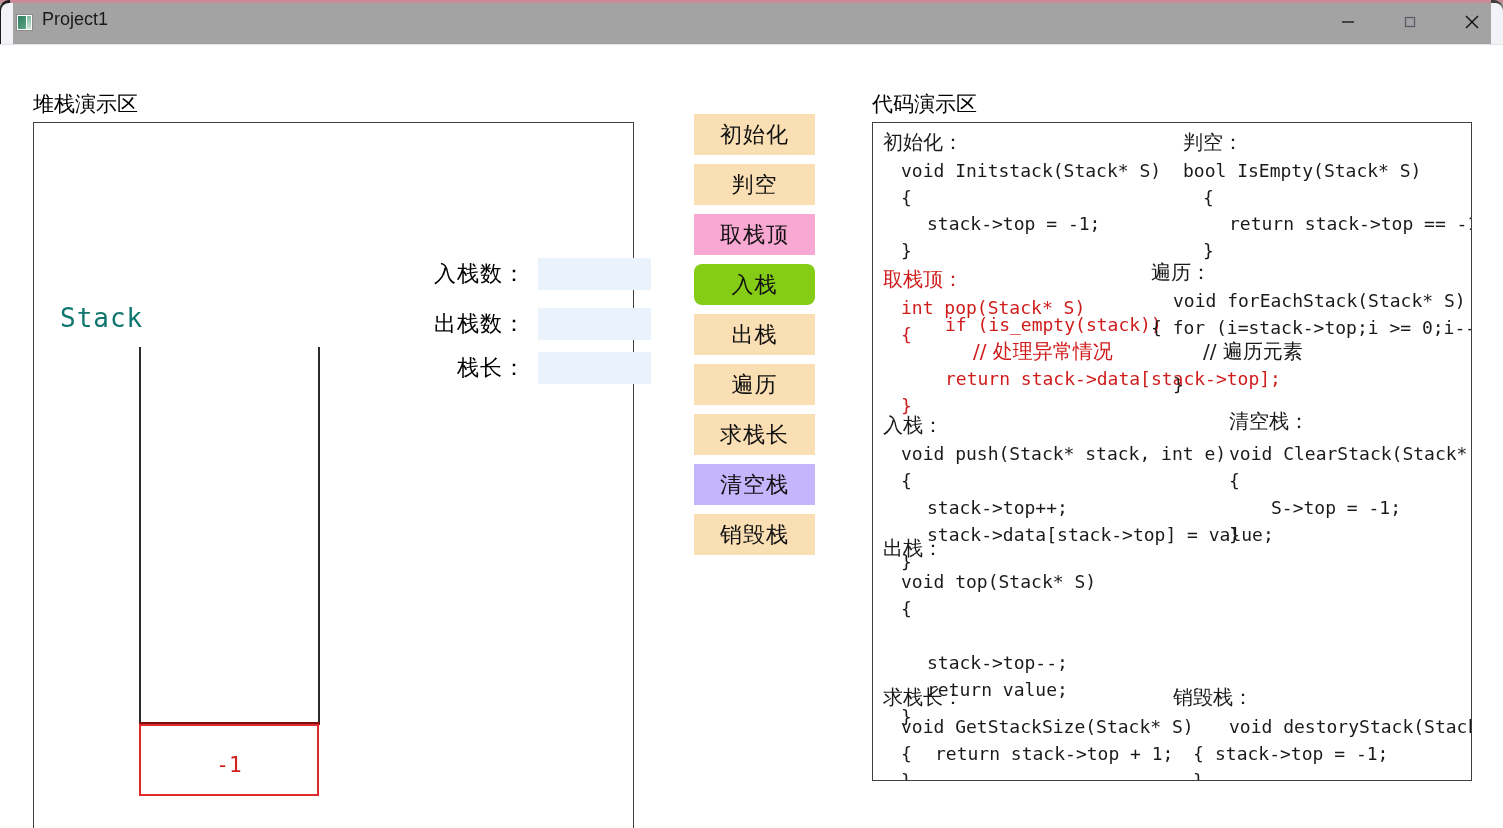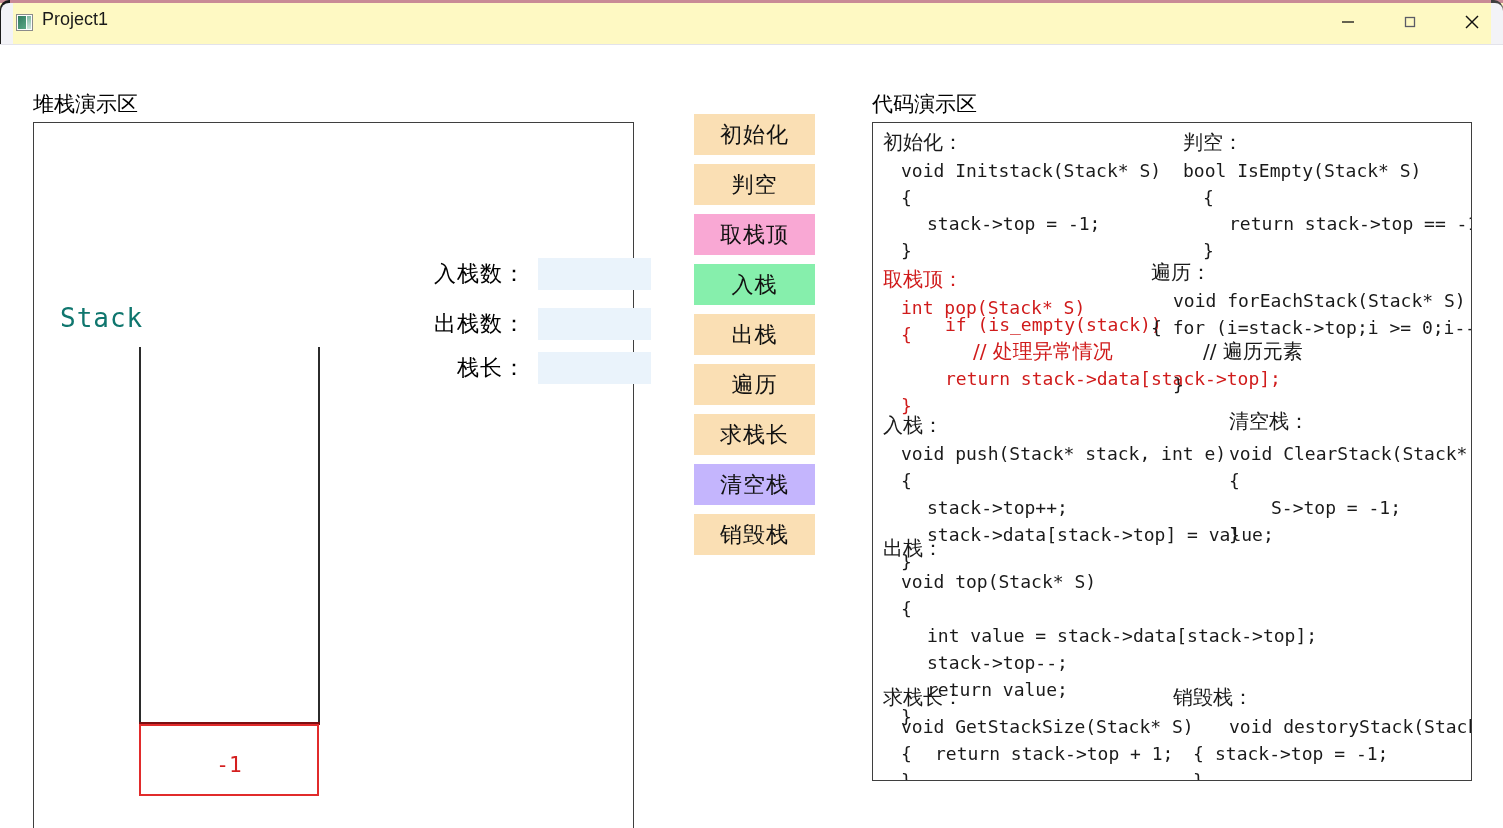--- a/index.html
+++ b/index.html
@@ -6,21 +6,21 @@
   body{
     width:1503px;height:828px;overflow:hidden;background:#ffffff;
     font-family:"Liberation Sans","DejaVu Sans",sans-serif;
     -webkit-font-smoothing:none;
   }
   .app{position:relative;width:1503px;height:828px;background:#ffffff;}
 
   
   .titlebar{
     position:absolute;left:0;top:0;width:1503px;height:44px;
-    background:#fef9c3;border-bottom:1px solid #e3e3ea;
+    background:#a3a3a3;border-bottom:1px solid #e3e3ea;
     display:flex;align-items:center;
   }
   .tb-topline{position:absolute;left:0;top:0;width:1503px;height:3px;background:#c98b96;}
   .tb-corner-l{position:absolute;left:0;top:0;width:10px;height:44px;background:#1b1b1b;
     border-top-left-radius:9px;}
   .tb-corner-l i{position:absolute;left:1px;top:3px;width:12px;height:41px;background:#f3f3f7;
     border-top-left-radius:8px;display:block;}
   .tb-corner-r{position:absolute;right:0;top:0;width:12px;height:44px;
     background:linear-gradient(to bottom,#3a3a3a,#6a6a6a 40%,#f3f3f7 60%);
     border-top-right-radius:9px;}
@@ -180,21 +180,21 @@
   <div id="stack-bottom"></div>
 
   <div class="top-marker">
     <span>-1</span>
   </div>
 
   <div class="btncol" id="button-column">
       <button class="opbtn" style="background: rgb(250, 223, 180);">初始化</button>
       <button class="opbtn" style="background: rgb(250, 223, 180);">判空</button>
       <button class="opbtn" style="background: #f9a8d4;">取栈顶</button>
-      <button class="opbtn" style="background: #86efac;">入栈</button>
+      <button class="opbtn" style="background: #84cc16; border-radius: 8px;">入栈</button>
       <button class="opbtn" style="background: rgb(250, 223, 180);">出栈</button>
       <button class="opbtn" style="background: rgb(250, 223, 180);">遍历</button>
       <button class="opbtn" style="background: rgb(250, 223, 180);">求栈长</button>
       <button class="opbtn" style="background: #c4b5fd; text-align: center;">清空栈</button>
       <button class="opbtn" style="background: rgb(250, 223, 180);">销毁栈</button>
     </div>
 
   <div class="caption" id="cap-code">代码演示区</div>
   <div class="code-panel">
     <div class="code-inner" id="code-inner">
@@ -212,21 +212,20 @@
         <div class="code-line red" style="left: 28px; top: 274px;">}</div>
         <div class="code-line cjk" style="left: 10px; top: 293px;">入栈：</div>
         <div class="code-line" style="left: 28px; top: 322px;">void push(Stack* stack, int e)</div>
         <div class="code-line" style="left: 28px; top: 349px;">{</div>
         <div class="code-line" style="left: 54px; top: 376px;">stack-&gt;top++;</div>
         <div class="code-line" style="left: 54px; top: 403px;">stack-&gt;data[stack-&gt;top] = value;</div>
         <div class="code-line" style="left: 28px; top: 430px;">}</div>
         <div class="code-line cjk" style="left: 10px; top: 416px;">出栈：</div>
         <div class="code-line" style="left: 28px; top: 450px;">void top(Stack* S)</div>
         <div class="code-line" style="left: 28px; top: 477px;">{</div>
-        <div class="code-line" style="left: 54px; top: 504px;">int value = stack-&gt;data[stack-&gt;top];</div>
         <div class="code-line" style="left: 54px; top: 531px;">stack-&gt;top--;</div>
         <div class="code-line" style="left: 54px; top: 558px;">return value;</div>
         <div class="code-line" style="left: 28px; top: 585px;">}</div>
         <div class="code-line cjk" style="left: 10px; top: 565px;">求栈长：</div>
         <div class="code-line" style="left: 28px; top: 595px;">void GetStackSize(Stack* S)</div>
         <div class="code-line" style="left: 28px; top: 622px;">{</div>
         <div class="code-line" style="left: 62px; top: 622px;">return stack-&gt;top + 1;</div>
         <div class="code-line" style="left: 28px; top: 649px;">}</div>
         <div class="code-line cjk" style="left: 310px; top: 10px;">判空：</div>
         <div class="code-line" style="left: 310px; top: 39px;">bool IsEmpty(Stack* S)</div>

